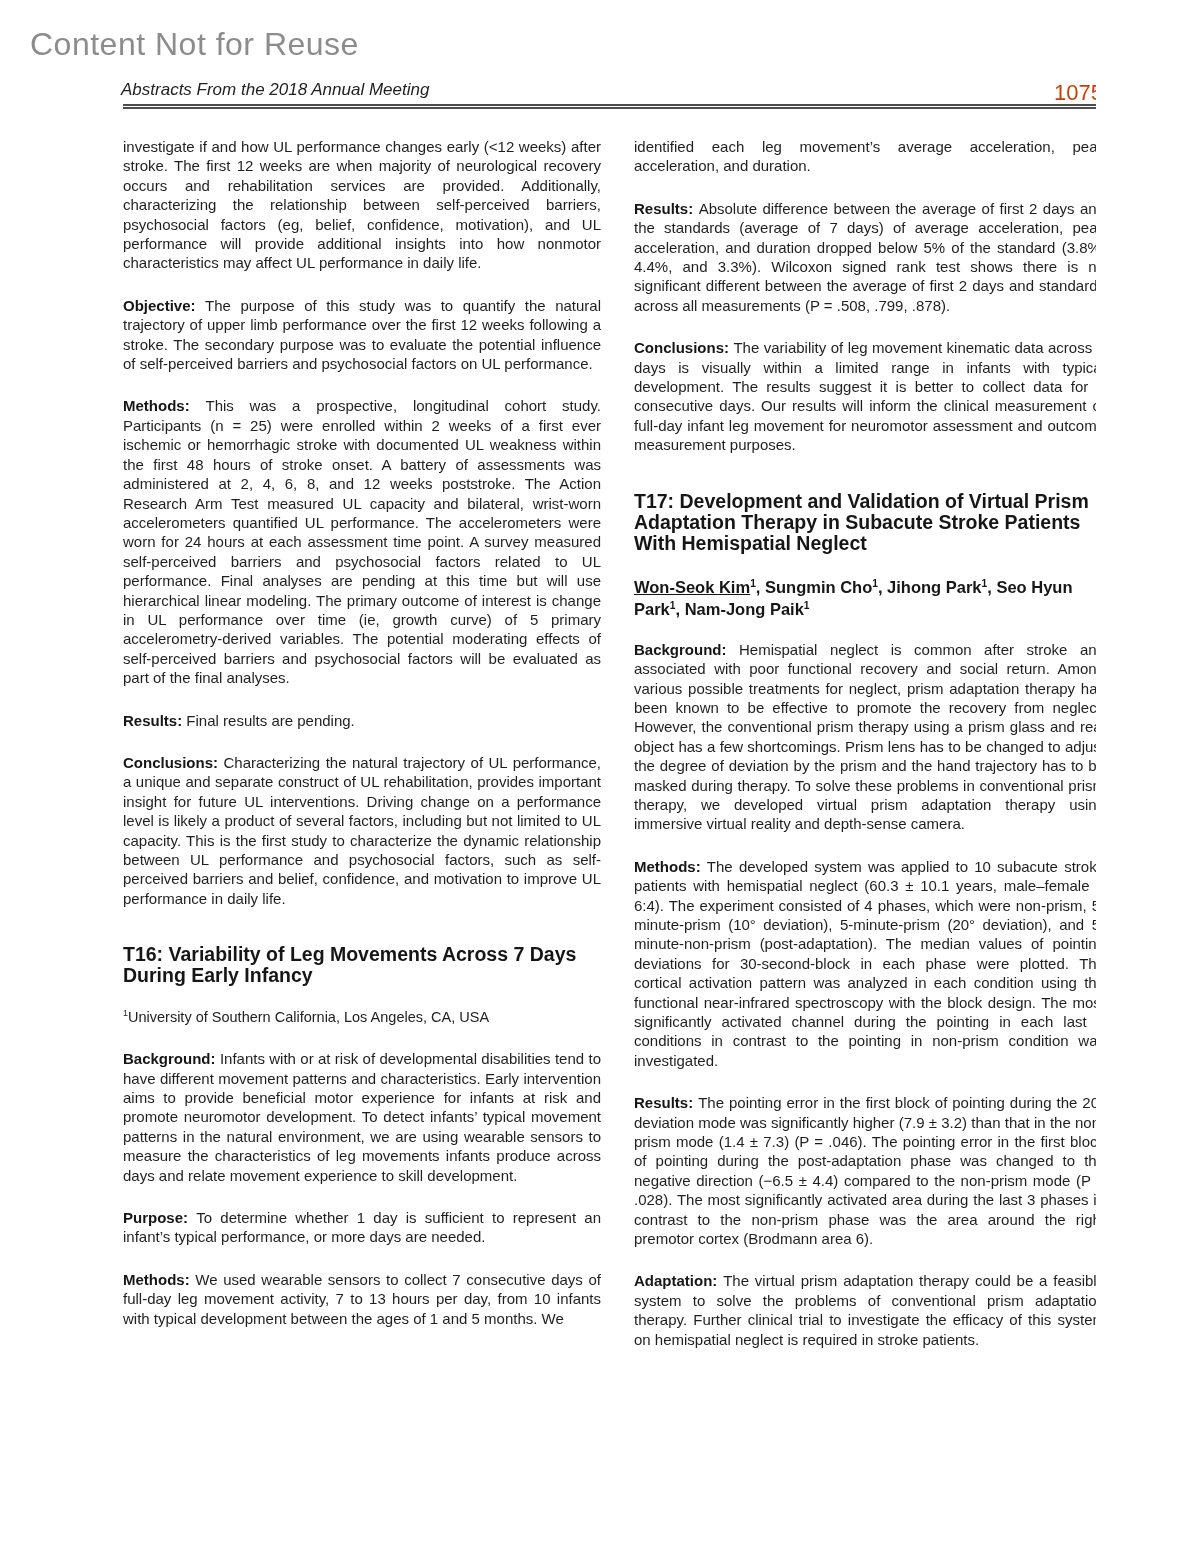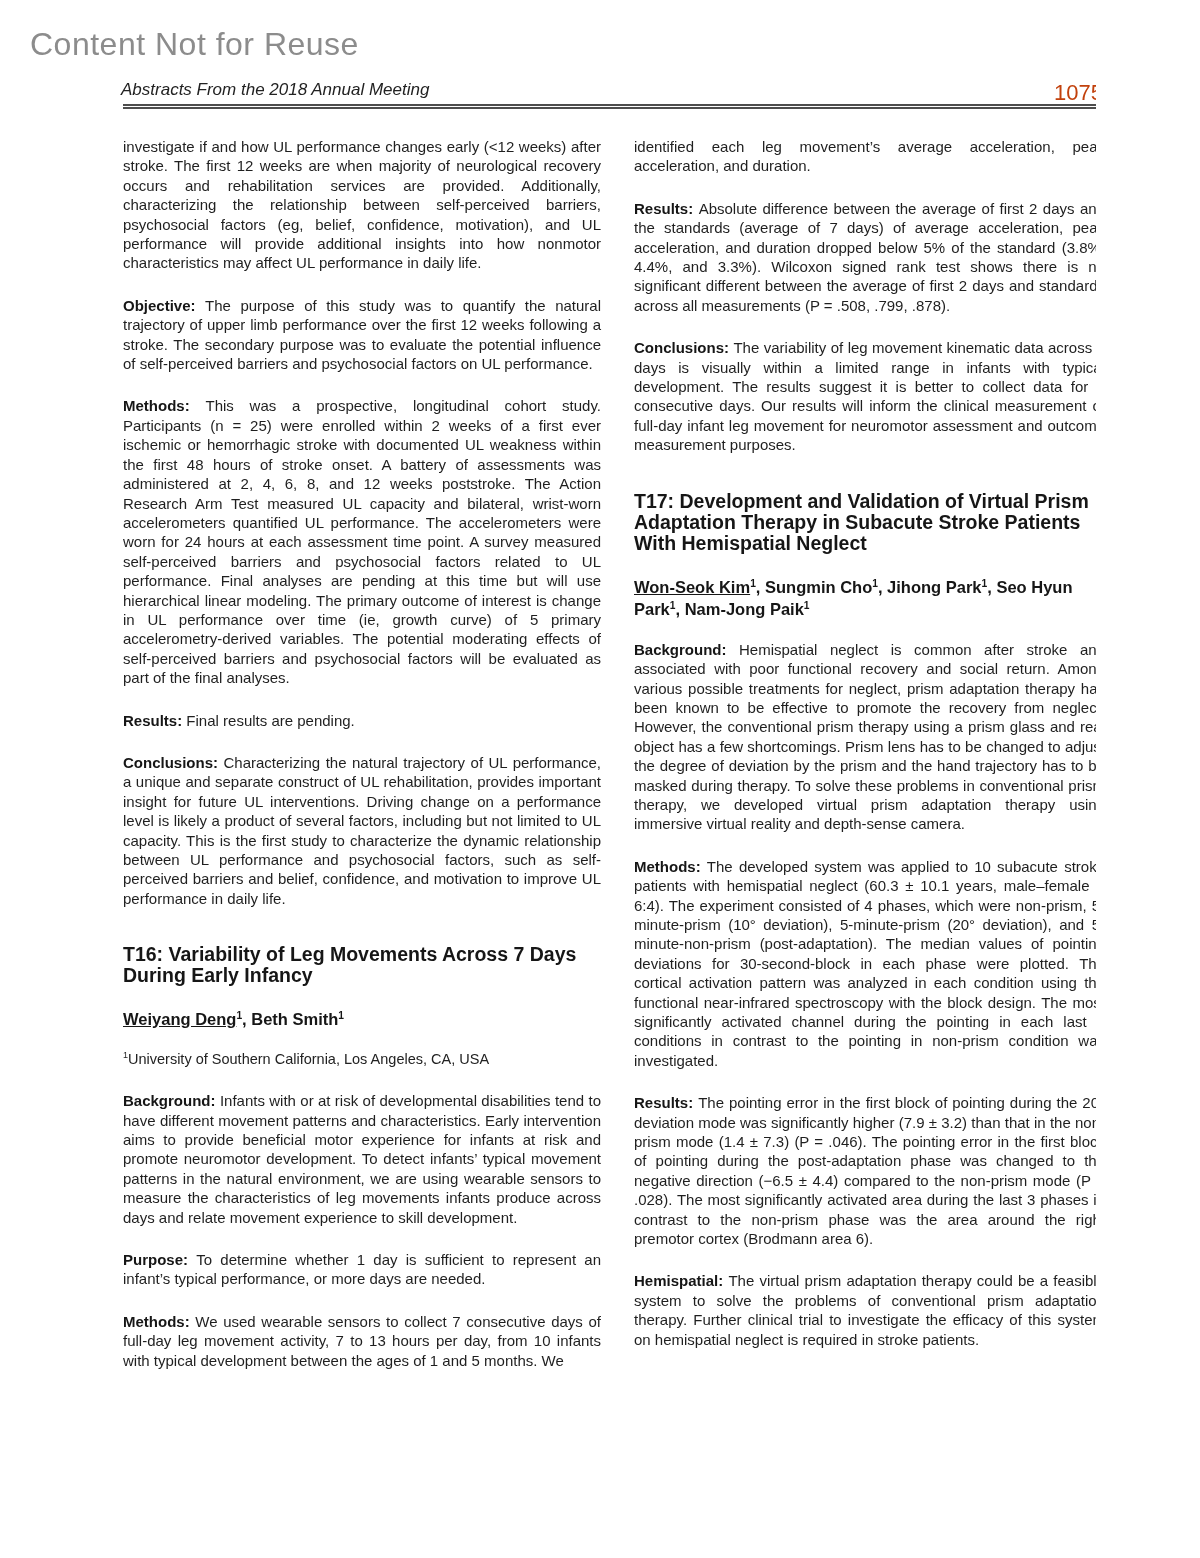--- a/index.html
+++ b/index.html
@@ -112,30 +112,29 @@
   </div>
   <div class="header-rule"></div>
 
   <div class="column column-left" id="col-left">
       <p class="para">investigate if and how UL performance changes early (&lt;12 weeks) after stroke. The first 12 weeks are when majority of neurological recovery occurs and rehabilitation services are provided. Additionally, characterizing the relationship between self-perceived barriers, psychosocial factors (eg, belief, confidence, motivation), and UL performance will provide additional insights into how nonmotor characteristics may affect UL performance in daily life.</p>
       <p class="para"><strong>Objective: </strong>The purpose of this study was to quantify the natural trajectory of upper limb performance over the first 12 weeks following a stroke. The secondary purpose was to evaluate the potential influence of self-perceived barriers and psychosocial factors on UL performance.</p>
       <p class="para"><strong>Methods: </strong>This was a prospective, longitudinal cohort study. Participants (n = 25) were enrolled within 2 weeks of a first ever ischemic or hemorrhagic stroke with documented UL weakness within the first 48 hours of stroke onset. A battery of assessments was administered at 2, 4, 6, 8, and 12 weeks poststroke. The Action Research Arm Test measured UL capacity and bilateral, wrist-worn accelerometers quantified UL performance. The accelerometers were worn for 24 hours at each assessment time point. A survey measured self-perceived barriers and psychosocial factors related to UL performance. Final analyses are pending at this time but will use hierarchical linear modeling. The primary outcome of interest is change in UL performance over time (ie, growth curve) of 5 primary accelerometry-derived variables. The potential moderating effects of self-perceived barriers and psychosocial factors will be evaluated as part of the final analyses.</p>
       <p class="para"><strong>Results: </strong>Final results are pending.</p>
       <p class="para"><strong>Conclusions: </strong>Characterizing the natural trajectory of UL performance, a unique and separate construct of UL rehabilitation, provides important insight for future UL interventions. Driving change on a performance level is likely a product of several factors, including but not limited to UL capacity. This is the first study to characterize the dynamic relationship between UL performance and psychosocial factors, such as self-perceived barriers and belief, confidence, and motivation to improve UL performance in daily life.</p>
       <h2 class="abstract-heading">T16: Variability of Leg Movements Across 7 Days During Early Infancy</h2>
-      <p class="authors"><span class="underline">Weiyang Deng</span><sup>1</sup>, <span>Beth Smith</span><sup>1</sup></p>
       <p class="affiliation"><sup>1</sup>University of Southern California, Los Angeles, CA, USA</p>
       <p class="para"><strong>Background: </strong>Infants with or at risk of developmental disabilities tend to have different movement patterns and characteristics. Early intervention aims to provide beneficial motor experience for infants at risk and promote neuromotor development. To detect infants’ typical movement patterns in the natural environment, we are using wearable sensors to measure the characteristics of leg movements infants produce across days and relate movement experience to skill development.</p>
       <p class="para"><strong>Purpose: </strong>To determine whether 1 day is sufficient to represent an infant’s typical performance, or more days are needed.</p>
       <p class="para"><strong>Methods: </strong>We used wearable sensors to collect 7 consecutive days of full-day leg movement activity, 7 to 13 hours per day, from 10 infants with typical development between the ages of 1 and 5 months. We</p>
     </div>
   <div class="column column-right" id="col-right">
       <p class="para">identified each leg movement’s average acceleration, peak acceleration, and duration.</p>
       <p class="para"><strong>Results: </strong>Absolute difference between the average of first 2 days and the standards (average of 7 days) of average acceleration, peak acceleration, and duration dropped below 5% of the standard (3.8%, 4.4%, and 3.3%). Wilcoxon signed rank test shows there is no significant different between the average of first 2 days and standards across all measurements (P = .508, .799, .878).</p>
       <p class="para"><strong>Conclusions: </strong>The variability of leg movement kinematic data across 7 days is visually within a limited range in infants with typical development. The results suggest it is better to collect data for 2 consecutive days. Our results will inform the clinical measurement of full-day infant leg movement for neuromotor assessment and outcome measurement purposes.</p>
       <h2 class="abstract-heading">T17: Development and Validation of Virtual Prism Adaptation Therapy in Subacute Stroke Patients With Hemispatial Neglect</h2>
       <p class="authors"><span class="underline">Won-Seok Kim</span><sup>1</sup>, <span>Sungmin Cho</span><sup>1</sup>, <span>Jihong Park</span><sup>1</sup>, <span>Seo Hyun Park</span><sup>1</sup>, <span>Nam-Jong Paik</span><sup>1</sup></p>
       <p class="para"><strong>Background: </strong>Hemispatial neglect is common after stroke and associated with poor functional recovery and social return. Among various possible treatments for neglect, prism adaptation therapy has been known to be effective to promote the recovery from neglect. However, the conventional prism therapy using a prism glass and real object has a few shortcomings. Prism lens has to be changed to adjust the degree of deviation by the prism and the hand trajectory has to be masked during therapy. To solve these problems in conventional prism therapy, we developed virtual prism adaptation therapy using immersive virtual reality and depth-sense camera.</p>
       <p class="para"><strong>Methods: </strong>The developed system was applied to 10 subacute stroke patients with hemispatial neglect (60.3 ± 10.1 years, male–female = 6:4). The experiment consisted of 4 phases, which were non-prism, 5-minute-prism (10° deviation), 5-minute-prism (20° deviation), and 5-minute-non-prism (post-adaptation). The median values of pointing deviations for 30-second-block in each phase were plotted. The cortical activation pattern was analyzed in each condition using the functional near-infrared spectroscopy with the block design. The most significantly activated channel during the pointing in each last 3 conditions in contrast to the pointing in non-prism condition was investigated.</p>
       <p class="para"><strong>Results: </strong>The pointing error in the first block of pointing during the 20° deviation mode was significantly higher (7.9 ± 3.2) than that in the non-prism mode (1.4 ± 7.3) (P = .046). The pointing error in the first block of pointing during the post-adaptation phase was changed to the negative direction (−6.5 ± 4.4) compared to the non-prism mode (P = .028). The most significantly activated area during the last 3 phases in contrast to the non-prism phase was the area around the right premotor cortex (Brodmann area 6).</p>
-      <p class="para"><strong>Hemispatial: </strong>The virtual prism adaptation therapy could be a feasible system to solve the problems of conventional prism adaptation therapy. Further clinical trial to investigate the efficacy of this system on hemispatial neglect is required in stroke patients.</p>
+      <p class="para"><strong>Adaptation: </strong>The virtual prism adaptation therapy could be a feasible system to solve the problems of conventional prism adaptation therapy. Further clinical trial to investigate the efficacy of this system on hemispatial neglect is required in stroke patients.</p>
     </div>
 </div>
 
 </body></html>

